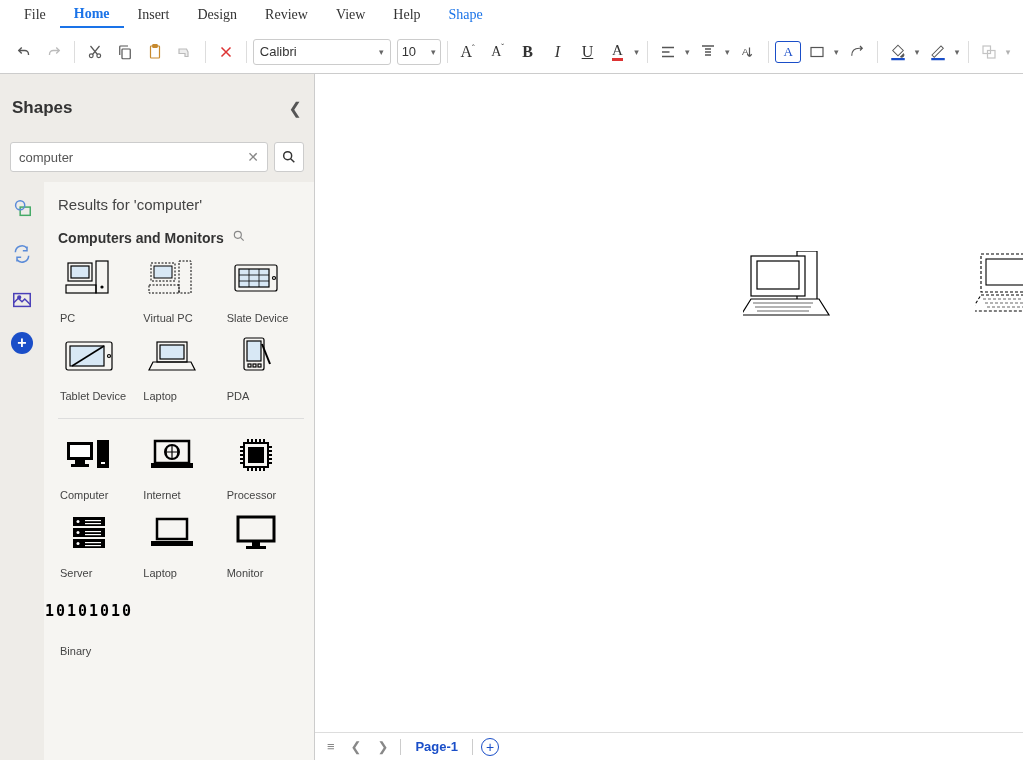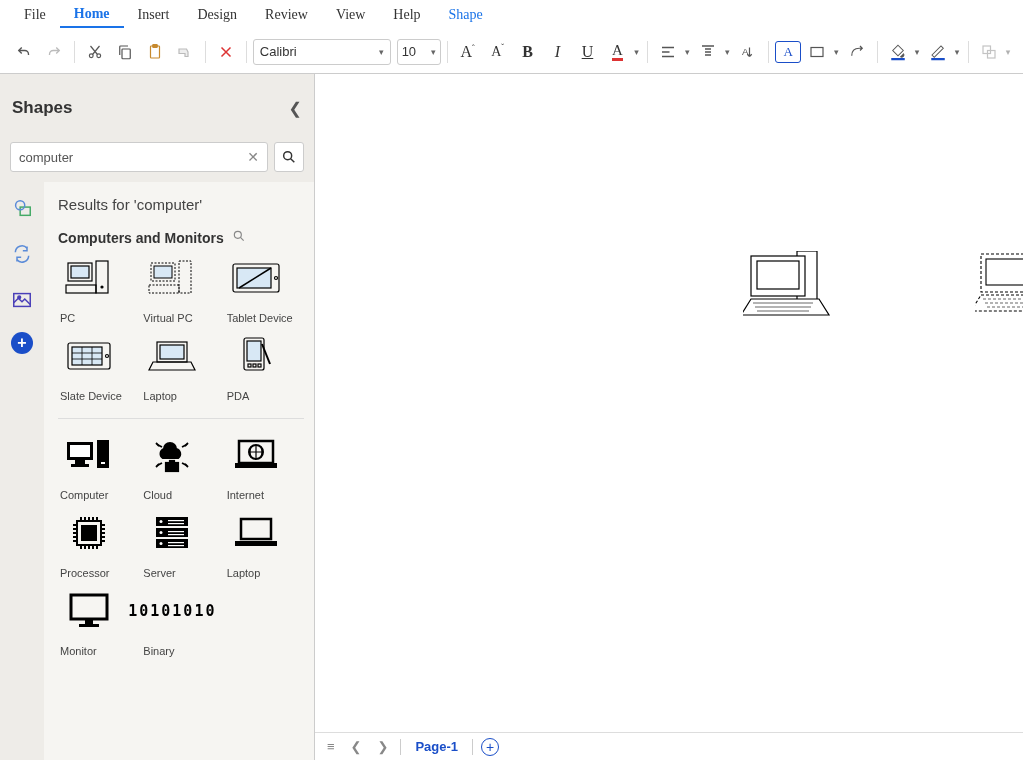--- a/index.html
+++ b/index.html
@@ -276,39 +276,39 @@
                       <rect x="4" y="4" width="24" height="18"></rect>
                       <rect x="7" y="7" width="18" height="12" fill="#d8e8f5" stroke-dasharray="none"></rect>
                       <rect x="2" y="26" width="30" height="8"></rect>
                       <rect x="32" y="2" width="12" height="32"></rect>
                     </svg>
                   </div>
                 <div class="shape-label">Virtual PC</div>
               </div>
               <div class="shape-cell">
                 <div class="shape-thumb">
+                    <svg width="50" height="34" viewBox="0 0 50 34" fill="none" stroke="#000" stroke-width="1.2">
+                      <rect x="4" y="4" width="42" height="26" rx="2"></rect>
+                      <rect x="8" y="8" width="30" height="18" fill="#d8e8f5"></rect>
+                      <path d="M18 8v18M28 8v18M8 14h30M8 20h30" stroke-width="0.8"></path>
+                      <circle cx="43" cy="17" r="1.5"></circle>
+                    </svg>
+                  </div>
+                <div class="shape-label">Slate Device</div>
+              </div>
+              <div class="shape-cell">
+                <div class="shape-thumb">
                     <svg width="54" height="36" viewBox="0 0 54 36" fill="none" stroke="#000" stroke-width="1.2">
                       <rect x="4" y="4" width="46" height="28" rx="2"></rect>
                       <rect x="8" y="8" width="34" height="20" fill="#d8e8f5"></rect>
                       <circle cx="47" cy="18" r="1.5"></circle>
                       <path d="M10 28 L42 8" stroke-width="1.5"></path>
                     </svg>
                   </div>
                 <div class="shape-label">Tablet Device</div>
-              </div>
-              <div class="shape-cell">
-                <div class="shape-thumb">
-                    <svg width="50" height="34" viewBox="0 0 50 34" fill="none" stroke="#000" stroke-width="1.2">
-                      <rect x="4" y="4" width="42" height="26" rx="2"></rect>
-                      <rect x="8" y="8" width="30" height="18" fill="#d8e8f5"></rect>
-                      <path d="M18 8v18M28 8v18M8 14h30M8 20h30" stroke-width="0.8"></path>
-                      <circle cx="43" cy="17" r="1.5"></circle>
-                    </svg>
-                  </div>
-                <div class="shape-label">Slate Device</div>
               </div>
               <div class="shape-cell">
                 <div class="shape-thumb">
                     <svg width="50" height="36" viewBox="0 0 50 36" fill="none" stroke="#000" stroke-width="1.2">
                       <rect x="10" y="4" width="30" height="20"></rect>
                       <rect x="13" y="7" width="24" height="14" fill="#d8e8f5"></rect>
                       <path d="M6 24h38l4 8H2z"></path>
                     </svg>
                   </div>
                 <div class="shape-label">Laptop</div>
@@ -338,32 +338,20 @@
                     <svg width="48" height="34" viewBox="0 0 48 34" fill="#000">
                       <rect x="2" y="4" width="26" height="18"></rect>
                       <rect x="5" y="7" width="20" height="12" fill="#fff"></rect>
                       <rect x="10" y="22" width="10" height="4"></rect>
                       <rect x="6" y="26" width="18" height="3"></rect>
                       <rect x="32" y="2" width="12" height="28"></rect>
                       <rect x="36" y="24" width="4" height="2" fill="#fff"></rect>
                     </svg>
                   </div>
                 <div class="shape-label">Computer</div>
-              </div>
-              <div class="shape-cell">
-                <div class="shape-thumb">
-                    <svg width="44" height="36" viewBox="0 0 44 36" fill="none" stroke="#000" stroke-width="2.2">
-                      <path d="M14 12a6 6 0 0112 0 5 5 0 012 9H13a5 5 0 011-9z" fill="#000"></path>
-                      <path d="M8 8l4 2M36 8l-4 2M8 28l4-2M36 28l-4-2" stroke-width="1.8"></path>
-                      <path d="M6 6l3 3m29-3l-3 3M6 30l3-3m29 3l-3-3" stroke-width="1.8"></path>
-                      <rect x="16" y="26" width="12" height="8" fill="#000"></rect>
-                      <rect x="20" y="24" width="4" height="3" fill="#000"></rect>
-                    </svg>
-                  </div>
-                <div class="shape-label">Cloud</div>
               </div>
               <div class="shape-cell">
                 <div class="shape-thumb">
                     <svg width="46" height="32" viewBox="0 0 46 32" fill="#000">
                       <rect x="6" y="2" width="34" height="22" fill="none" stroke="#000" stroke-width="2.5"></rect>
                       <circle cx="23" cy="13" r="7" fill="none" stroke="#000" stroke-width="2"></circle>
                       <path d="M16 13h14M23 6v14M18 8a14 14 0 000 10M28 8a14 14 0 010 10" fill="none" stroke="#000" stroke-width="1.2"></path>
                       <rect x="2" y="24" width="42" height="5"></rect>
                     </svg>
                   </div>

